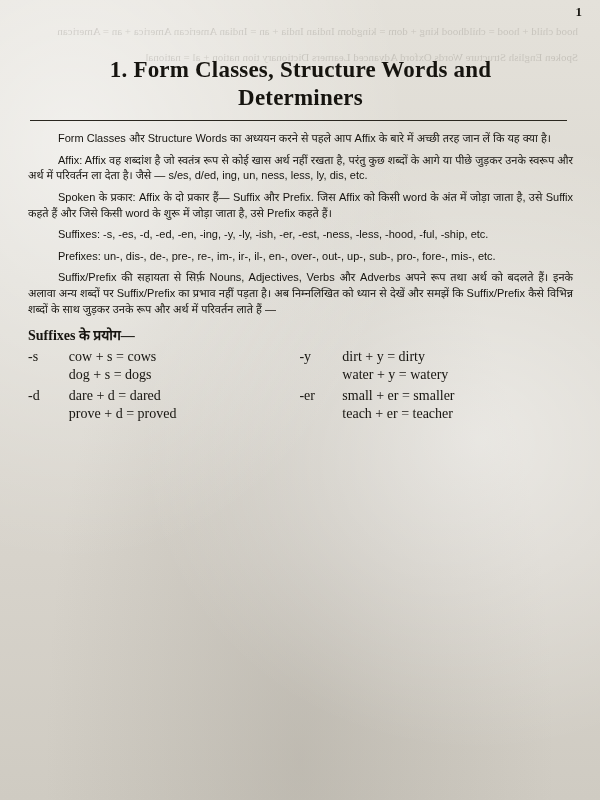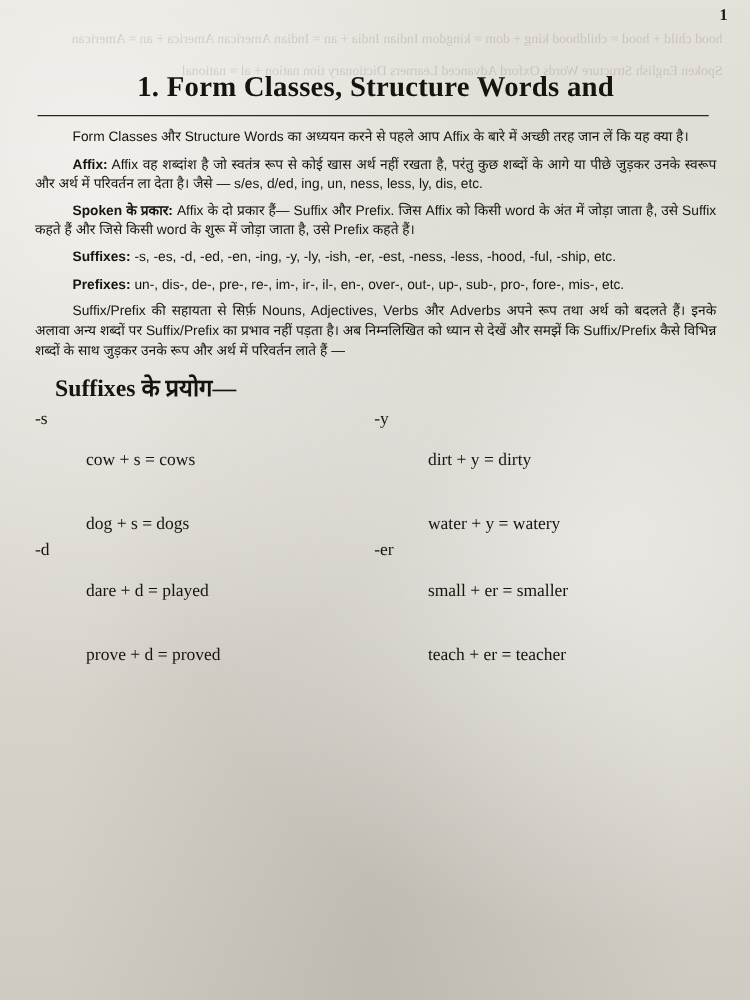--- a/index.html
+++ b/index.html
@@ -73,30 +73,30 @@
   p.para {
     margin: 0 0 6px 0;
     font-size: 11px;
     line-height: 1.42;
     text-align: justify;
   }
   p.para.indent {
     text-indent: 30px;
   }
   .lead {
-    font-weight: bold;
+    font-weight: normal;
   }
   .hi {
     font-family: "Liberation Sans", sans-serif;
     font-size: 14px;
   }
   .sec-head {
-    font-size: 19px;
+    font-size: 14px;
     font-weight: bold;
-    margin: 8px 0 4px 16px;
+    margin: 8px 0 4px 0;
   }
   table.examples {
     width: 100%;
     border-collapse: collapse;
     font-size: 14px;
     margin-top: 2px;
   }
   table.examples td {
     vertical-align: top;
     padding: 0 0 3px 0;
@@ -111,36 +111,36 @@
     width: 238px;
     padding-right: 6px;
   }
   td.affix2 {
     width: 44px;
     white-space: nowrap;
     padding-left: 6px;
   }
   .line2 {
     display: block;
-    margin-top: 33px;
   }
 </style>
 </head>
 <body>
 
 <div class="page">
 
   <div class="bleed">hood child + hood = childhood king + dom = kingdom Indian India + an = Indian American America + an = American Spoken English Structure Words Oxford Advanced Learners Dictionary tion nation + al = national</div>
 
   <div class="page-number">1</div>
 
   <div class="content">
 
     <h1 class="title">
       <span>1. Form Classes, Structure Words and</span><br>
+      <span>Determiners</span>
     </h1>
 
     <hr class="rule">
 
     <p class="para indent hi">Form Classes और Structure Words का अध्ययन करने से पहले आप Affix के बारे में अच्छी तरह जान लें कि यह क्या है।</p>
 
     <p class="para indent hi">
       <span class="lead">Affix:</span><span> Affix वह शब्दांश है जो स्वतंत्र रूप से कोई खास अर्थ नहीं रखता है, परंतु कुछ शब्दों के आगे या पीछे जुड़कर उनके स्वरूप और अर्थ में परिवर्तन ला देता है। जैसे — s/es, d/ed, ing, un, ness, less, ly, dis, etc.</span>
     </p>
 
@@ -170,21 +170,21 @@
           </td>
           <td class="affix2">-y</td>
           <td class="forms">
             <span class="line2">dirt + y = dirty</span>
             <span class="line2">water + y = watery</span>
           </td>
         </tr>
         <tr>
           <td class="affix">-d</td>
           <td class="forms">
-            <span class="line2">dare + d = played</span>
+            <span class="line2">dare + d = dared</span>
             <span class="line2">prove + d = proved</span>
           </td>
           <td class="affix2">-er</td>
           <td class="forms">
             <span class="line2">small + er = smaller</span>
             <span class="line2">teach + er = teacher</span>
           </td>
         </tr>
       </tbody>
     </table>

